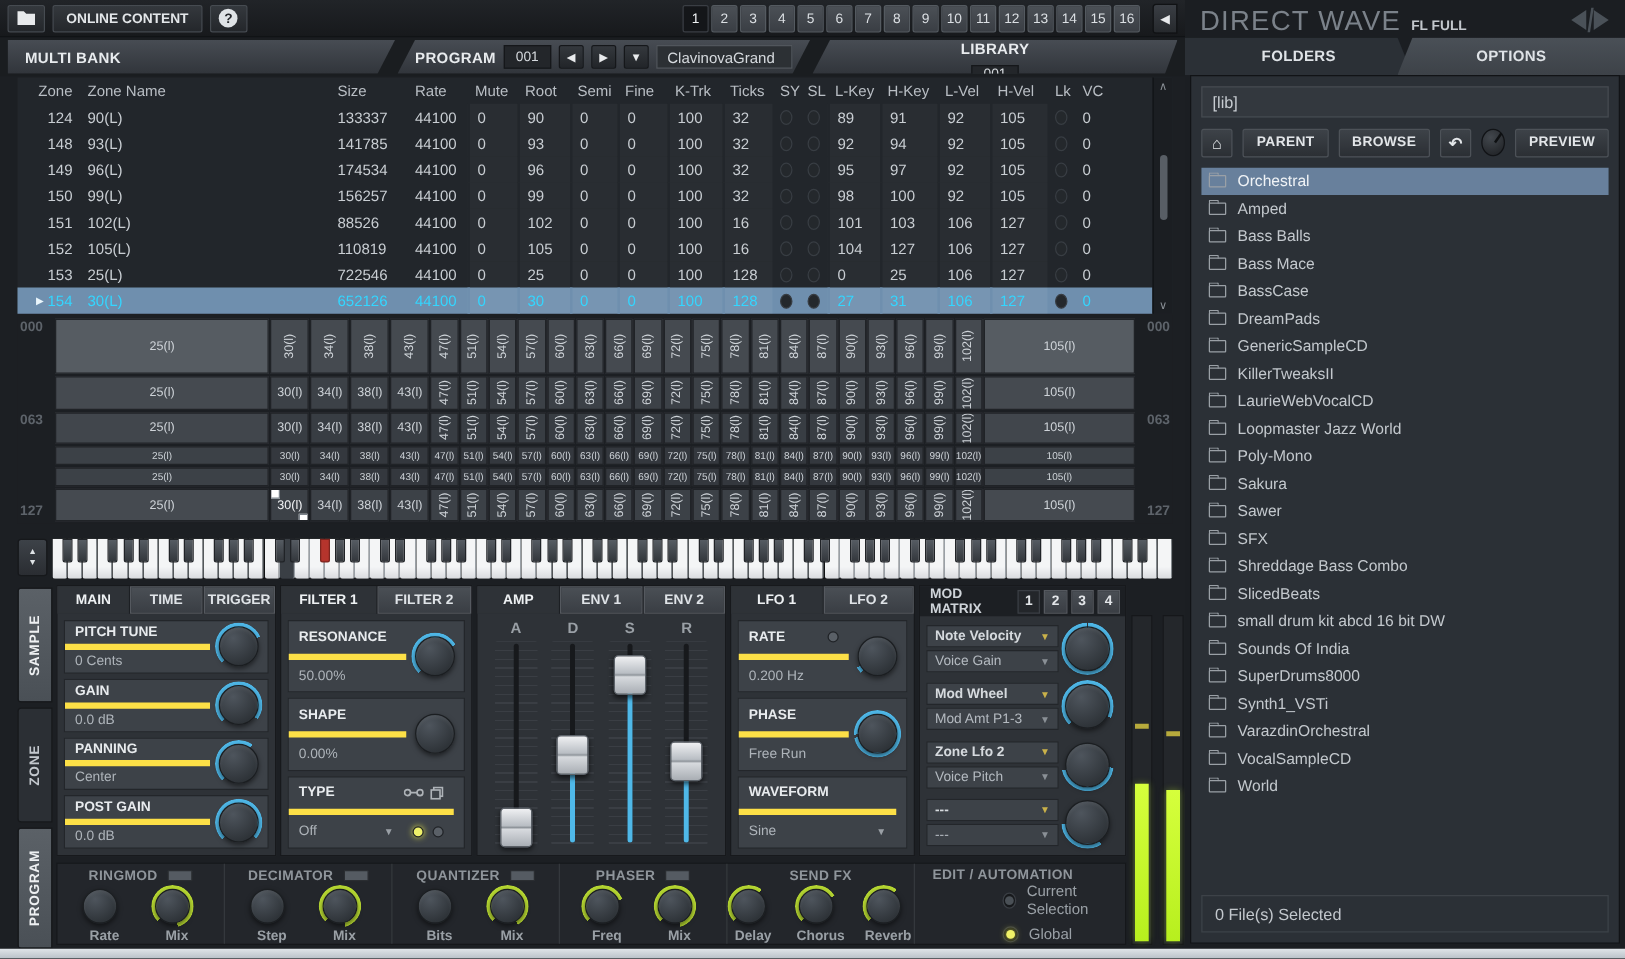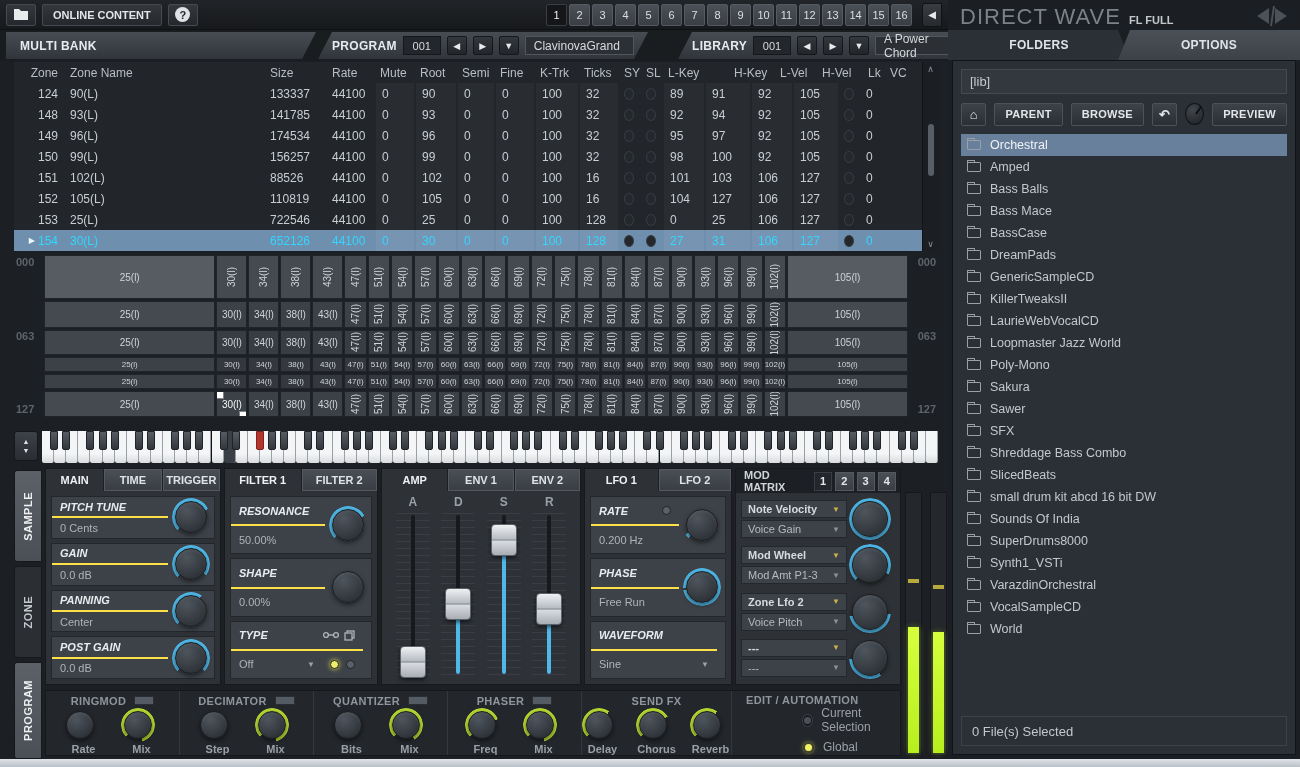--- a/index.html
+++ b/index.html
@@ -19,21 +19,21 @@
   .slot { width:21px; height:22px; background:linear-gradient(#4b5056,#3a3e44); border:1px solid #545a60; color:#dbdfe3; font-size:11px; display:flex; align-items:center; justify-content:center; border-radius:2px; }
   .slot.active { background:#141619; border-color:#3a3e44; color:#eef1f3; }
   .collapse-btn { width:20px; height:24px; background:linear-gradient(#3a3e44,#26292d); border:1px solid #101214; border-radius:3px 0 0 3px; color:#e8eaec; font-size:10px; display:flex; align-items:center; justify-content:center; margin-left:4px; }
 
   
   .bankbar { position:absolute; left:0; top:30px; width:948px; height:31px; background:#1a1d20; }
   .bseg { position:absolute; top:2px; height:27px; background:linear-gradient(#474c53,#31353b); display:flex; align-items:center; gap:6px; padding:0 14px; }
   .bseg .seg-title { font-weight:bold; font-size:12px; color:#e8ebee; letter-spacing:.3px; }
   .seg-multibank { left:6px; width:310px; clip-path:polygon(0 0, 100% 0, calc(100% - 14px) 100%, 0 100%); }
   .seg-program  { left:318px; width:330px; clip-path:polygon(14px 0, 100% 0, calc(100% - 14px) 100%, 0 100%); }
-  .seg-library  { left:678px; width:292px; clip-path:polygon(14px 0, 100% 0, calc(100% - 10px) 100%, 0 100%); }
+  .seg-library  { left:650px; width:292px; clip-path:polygon(14px 0, 100% 0, calc(100% - 10px) 100%, 0 100%);flex-direction:column; }
   .numbox { width:38px; height:19px; background:#23262a; border:1px solid #15171a; color:#d6dade; display:flex; align-items:center; justify-content:center; font-size:11px; }
   .arrbtn { width:20px; height:19px; background:linear-gradient(#34383d,#222529); border:1px solid #15171a; border-radius:2px; color:#e8eaec; font-size:9px; display:flex; align-items:center; justify-content:center; }
   .namebox { height:19px; flex:1; background:#2c3034; border:1px solid #51565c; color:#d6dade; display:flex; align-items:center; padding:0 8px; font-size:12px; }
 
   
   .ztable { position:absolute; left:14px; top:62px; width:924px; height:189px; background:#22262b; display:flex; flex-direction:column; }
   .ztable-inner { display:flex; flex:1; }
   .tcol { flex:1; display:flex; flex-direction:column; }
   .trow { display:flex; flex:1; align-items:center; }
   .trow.hdr { color:#b9bec4; }
@@ -78,21 +78,21 @@
   .side-tab.active span { color:#c3c8cd; }
 
   
   .editor { position:absolute; left:45px; top:468px; width:856px; height:217px; display:flex; gap:3px; }
   .egroup { background:#2e3237; border:1px solid #17191c; display:flex; flex-direction:column; }
   .etabs { display:flex; background:#1c1f23; gap:1px; }
   .etab { flex:1; height:22px; background:linear-gradient(#4a4f55,#3a3e44); color:#dfe3e7; font-weight:bold; font-size:11px; display:flex; align-items:center; justify-content:center; border:1px solid #55595f; }
   .etab.active { background:#2e3237; border-color:#2e3237; color:#eef1f3; }
   .econtent { flex:1; padding:5px; display:flex; flex-direction:column; gap:4px; }
   .param { position:relative; flex:1; background:#3d4248; border:1px solid #23262a; padding-right:46px; display:flex; flex-direction:column; }
-  .param .plabel { flex:1; display:flex; align-items:center; gap:5px; padding:0 8px; font-weight:bold; font-size:11px; color:#e8ebee; border-bottom:2px solid #fde047;font-style:italic; }
+  .param .plabel { flex:1; display:flex; align-items:center; gap:5px; padding:0 8px; font-weight:bold; font-size:11px; color:#e8ebee; border-bottom:5px solid #fde047; }
   .param .pvalue { flex:1; display:flex; align-items:center; gap:5px; padding:0 8px; font-size:11px; color:#aeb4ba; }
   .param .pvalue .dd { margin-left:auto; font-size:8px; color:#9aa0a6; }
   .knob { position:absolute; right:4px; top:50%; transform:translateY(-50%); }
   .knob .cap { position:absolute; inset:3px; border-radius:50%; background:radial-gradient(circle at 35% 28%, #4e555d, #2e3338 75%); border:1px solid #1b1e21; box-shadow:inset 0 2px 3px rgba(255,255,255,.08), 0 2px 4px rgba(0,0,0,.5); }
   .knob .ring { position:absolute; inset:0; border-radius:50%; -webkit-mask:radial-gradient(closest-side, transparent 68%, #000 69%); mask:radial-gradient(closest-side, transparent 68%, #000 69%); }
   .led-round { width:9px; height:9px; border-radius:50%; border:1px solid #202327; background:#5a6067; }
   .led-round.on { background:#eef06a; box-shadow:0 0 5px #d8da4a; }
   .mini-icons { margin-left:auto; display:flex; gap:5px; align-items:center; }
 
   
@@ -241,21 +241,21 @@
               <div class="tcell " style="flex: 0 0 48px;">Rate</div>
               <div class="tcell " style="flex: 0 0 40px;">Mute</div>
               <div class="tcell " style="flex: 0 0 42px;">Root</div>
               <div class="tcell " style="flex: 0 0 38px;">Semi</div>
               <div class="tcell " style="flex: 0 0 40px;">Fine</div>
               <div class="tcell " style="flex: 0 0 44px;">K-Trk</div>
               <div class="tcell " style="flex: 0 0 40px;">Ticks</div>
               <div class="tcell " style="flex: 0 0 22px;">SY</div>
               <div class="tcell " style="flex: 0 0 22px;">SL</div>
               <div class="tcell " style="flex: 0 0 42px;">L-Key</div>
-              <div class="tcell " style="flex: 0 0 46px; margin-left: 24px;">H-Key</div>
+              <div class="tcell " style="flex: 0 0 46px;">H-Key</div>
               <div class="tcell " style="flex: 0 0 42px;">L-Vel</div>
               <div class="tcell " style="flex: 0 0 46px;">H-Vel</div>
               <div class="tcell " style="flex: 0 0 22px;">Lk</div>
               <div class="tcell " style="flex: 0 0 26px;">VC</div>
             </div>
             <div class="trow">
               <div class="tcell r" style="flex: 0 0 50px;">124</div>
               <div class="tcell " style="flex: 0 0 200px;">90(L)</div>
               <div class="tcell " style="flex: 0 0 62px;">133337</div>
               <div class="tcell " style="flex: 0 0 48px;">44100</div>

